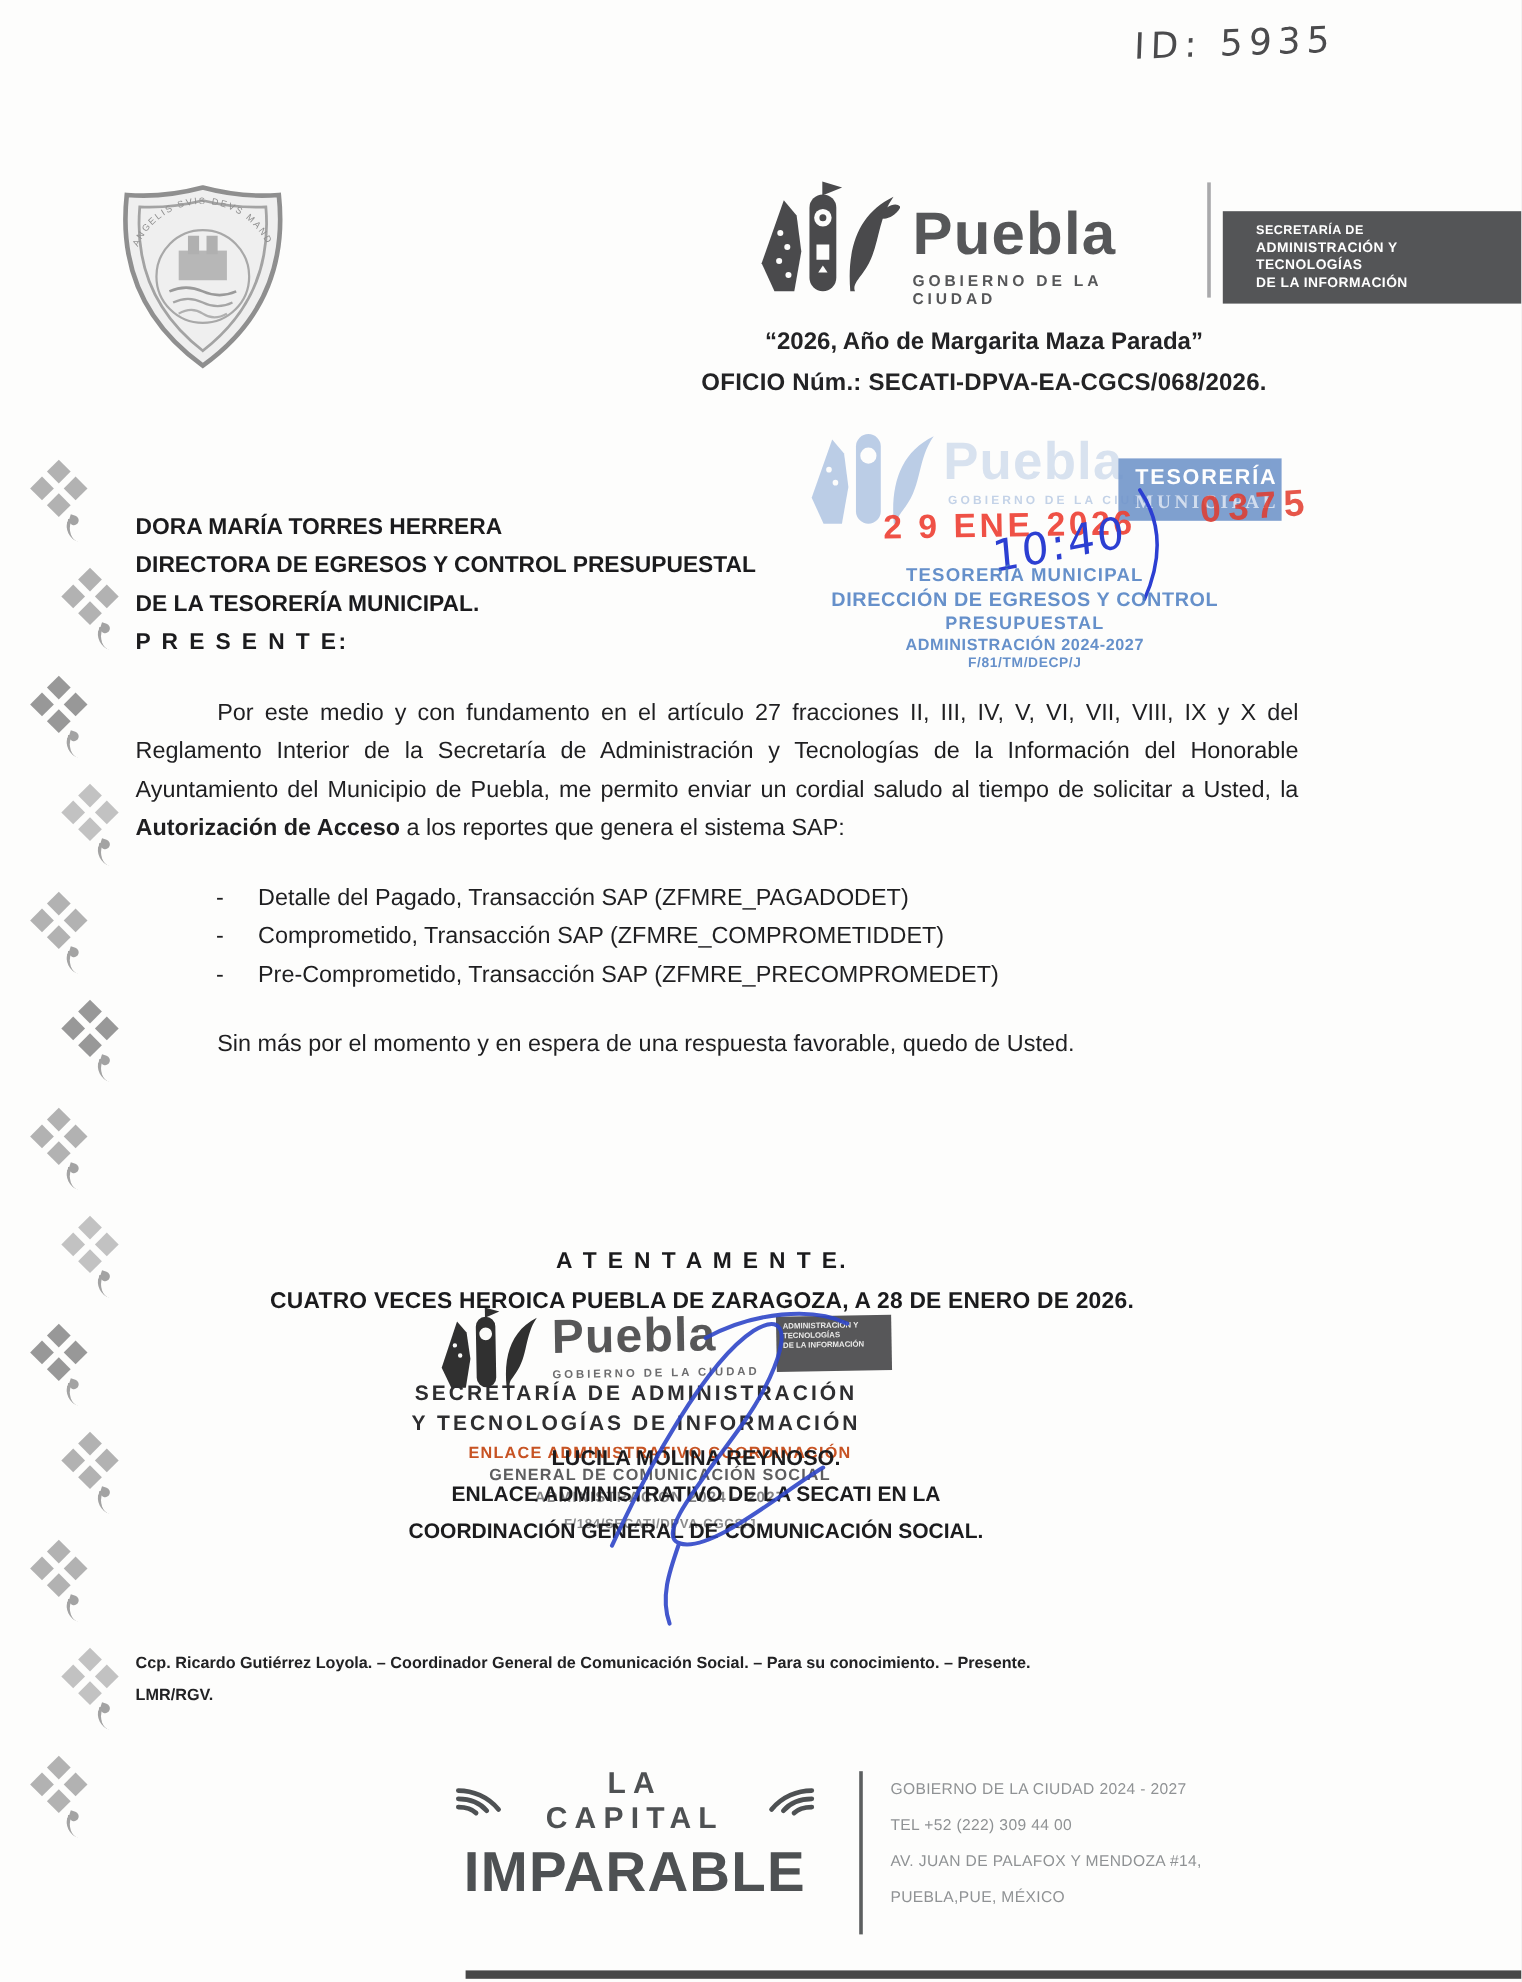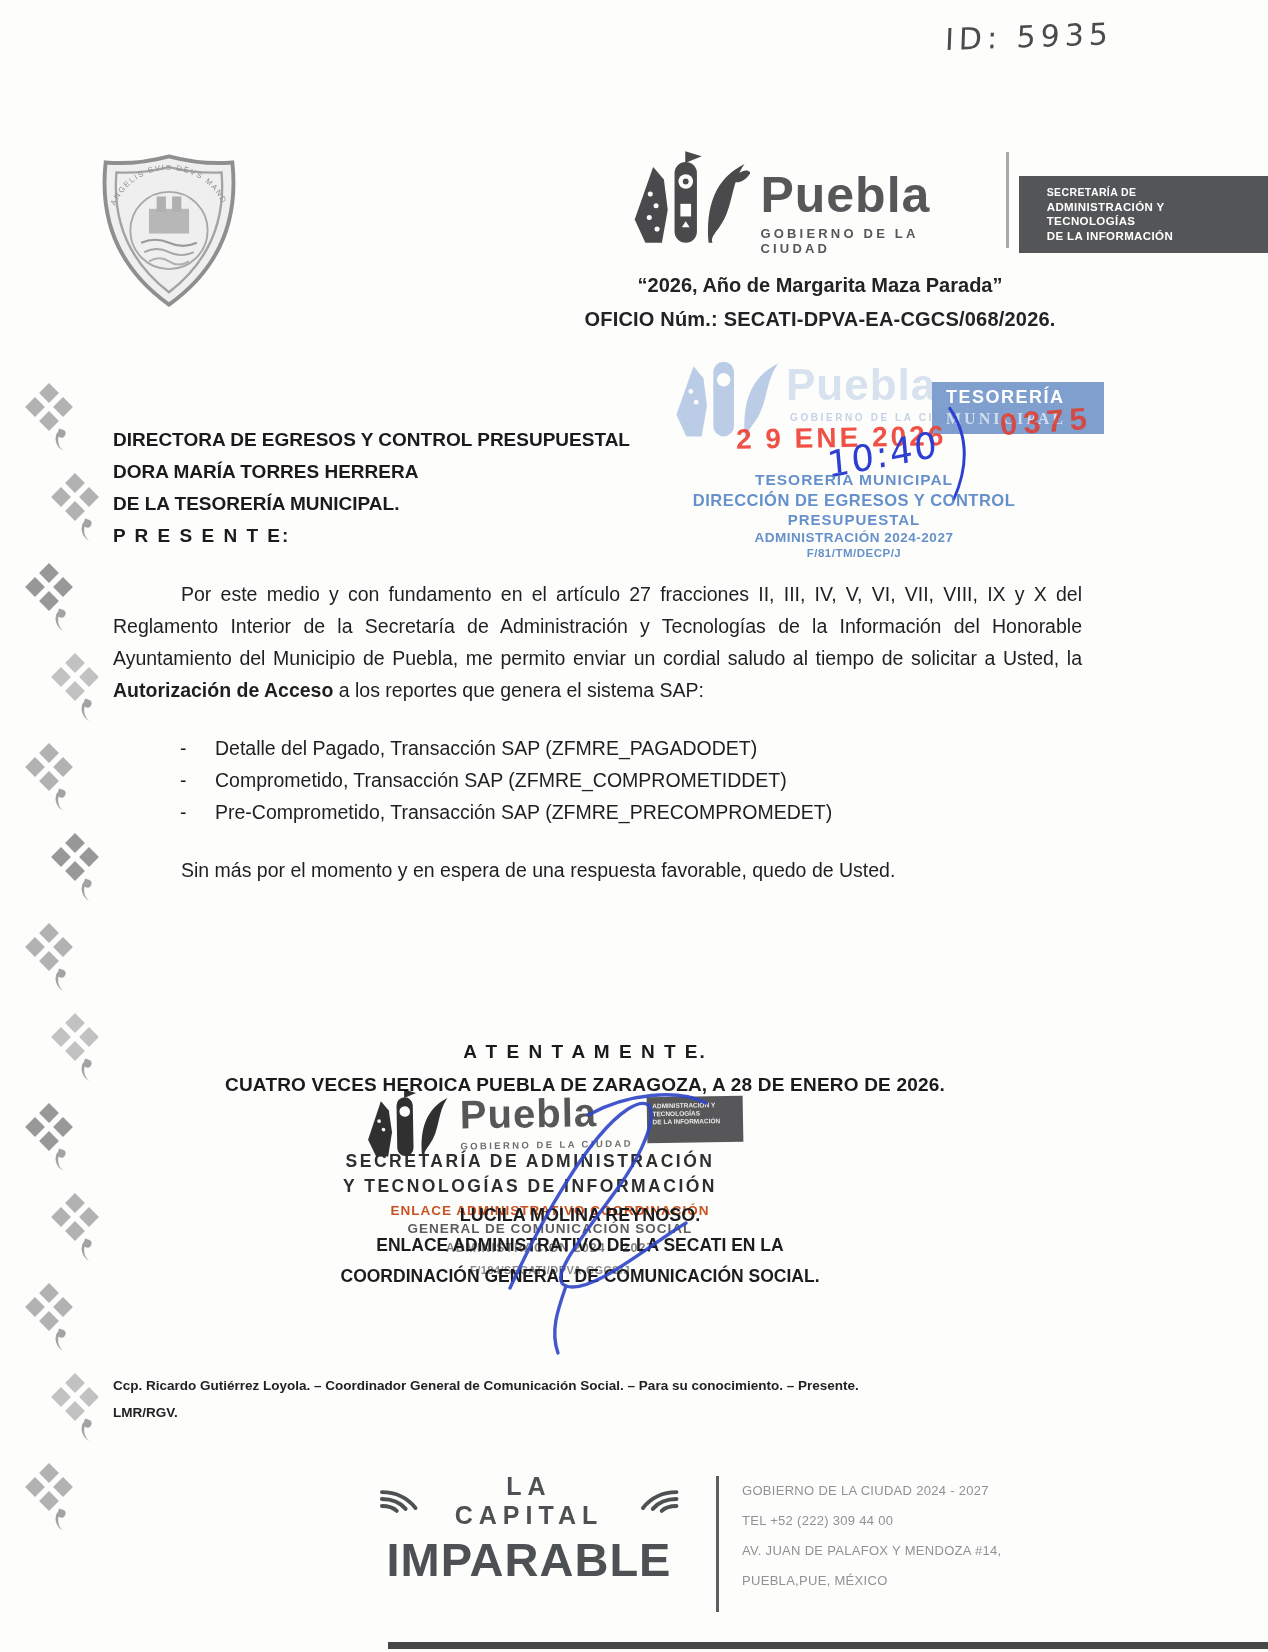--- a/index.html
+++ b/index.html
@@ -30,21 +30,21 @@
   .secretariat-box div:first-child{font-weight:600;font-size:10.5px;}
   
   .legend-block{position:absolute;left:560px;top:274px;width:520px;text-align:center;}
   .year-legend{font-size:20px;font-weight:700;color:#232325;}
   .oficio-num{font-size:20px;font-weight:700;color:#232325;margin-top:11px;letter-spacing:.2px;}
   
   .rstamp{position:absolute;left:658px;top:348px;width:470px;height:235px;}
   .rs-icons{position:absolute;left:8px;top:2px;color:#7b9ed2;opacity:.5;}
   .rs-word{position:absolute;left:128px;top:12px;font-size:44px;font-weight:800;color:#6f93c9;opacity:.25;letter-spacing:1px;}
   .rs-tag{position:absolute;left:132px;top:64px;font-size:10px;font-weight:700;color:#6f93c9;opacity:.4;letter-spacing:2.6px;}
-  .rs-box{position:absolute;left:274px;top:34px;width:172px;height:52px;background:#7296cb;opacity:.9;padding:5px 10px 0 14px;box-sizing:border-box;}
+  .rs-box{position:absolute;left:274px;top:34px;width:136px;height:52px;background:#7296cb;opacity:.9;padding:5px 10px 0 14px;box-sizing:border-box;}
   .rs-box-l1{font-size:18px;font-weight:800;color:#fff;letter-spacing:1.5px;}
   .rs-box-l2{font-size:16px;font-weight:700;color:rgba(255,255,255,.65);letter-spacing:3px;margin-top:2px;font-family:Liberation Serif, serif;}
   .rs-date{position:absolute;left:78px;top:74px;font-size:28px;font-weight:700;color:#ee4337;letter-spacing:3px;transform:rotate(-1deg);opacity:.92;}
   .rs-time{position:absolute;left:168px;top:86px;color:#2c3fd2;transform:rotate(-11deg) skewX(-6deg);
            font-family:"DejaVu Sans",sans-serif;font-size:36px;letter-spacing:2px;}
   .rs-time svg{position:absolute;left:100%;top:-14px;}
   .rs-folio{position:absolute;left:342px;top:56px;font-size:31px;font-weight:800;color:#e23a2c;
             letter-spacing:6px;transform:rotate(-4deg);opacity:.85;}
   .rs-lines{position:absolute;left:0;top:122px;width:392px;text-align:center;color:#4c7ec2;opacity:.85;}
   .rs-l1{font-size:15.5px;font-weight:700;letter-spacing:1px;line-height:20px;}
@@ -199,22 +199,22 @@
     <div class="rs-lines">
       <div class="rs-l1">TESORERÍA MUNICIPAL</div>
       <div class="rs-l2">DIRECCIÓN DE EGRESOS Y CONTROL</div>
       <div class="rs-l3">PRESUPUESTAL</div>
       <div class="rs-l4">ADMINISTRACIÓN 2024-2027</div>
       <div class="rs-l5">F/81/TM/DECP/J</div>
     </div>
   </div>
 
   <div class="recipient">
+    <div>DORA MARÍA TORRES HERRERA</div>
     <div>DIRECTORA DE EGRESOS Y CONTROL PRESUPUESTAL</div>
-    <div>DORA MARÍA TORRES HERRERA</div>
     <div>DE LA TESORERÍA MUNICIPAL.</div>
     <div class="salutation">P R E S E N T E:</div>
   </div>
 
   <div class="letter-body">
     <p><span>Por este medio y con fundamento en el artículo 27 fracciones II, III, IV, V, VI, VII, VIII, IX y X del Reglamento Interior de la Secretaría de Administración y Tecnologías de la Información del Honorable Ayuntamiento del Municipio de Puebla, me permito enviar un cordial saludo al tiempo de solicitar a Usted, la </span><b>Autorización de Acceso</b><span> a los reportes que genera el sistema SAP:</span></p>
     <ul class="sapp">
       <li><span class="dash">-</span><span>Detalle del Pagado, Transacción SAP (ZFMRE_PAGADODET)</span></li>
       <li><span class="dash">-</span><span>Comprometido, Transacción SAP (ZFMRE_COMPROMETIDDET)</span></li>
       <li><span class="dash">-</span><span>Pre-Comprometido, Transacción SAP (ZFMRE_PRECOMPROMEDET)</span></li>

